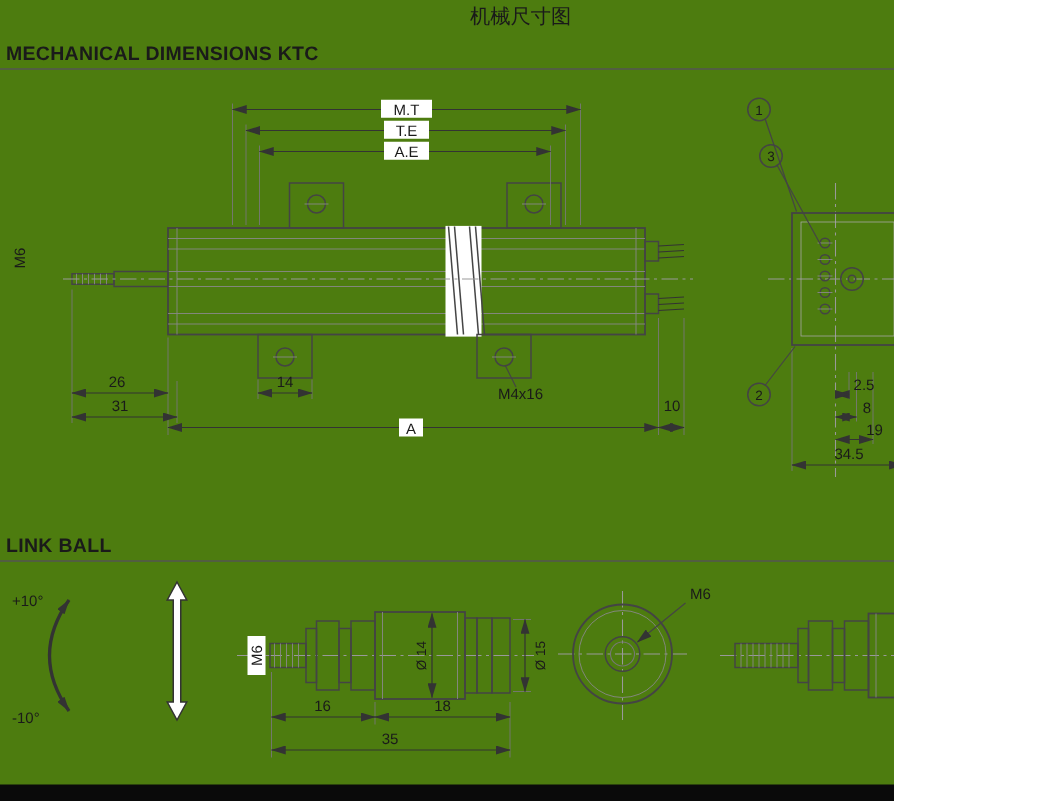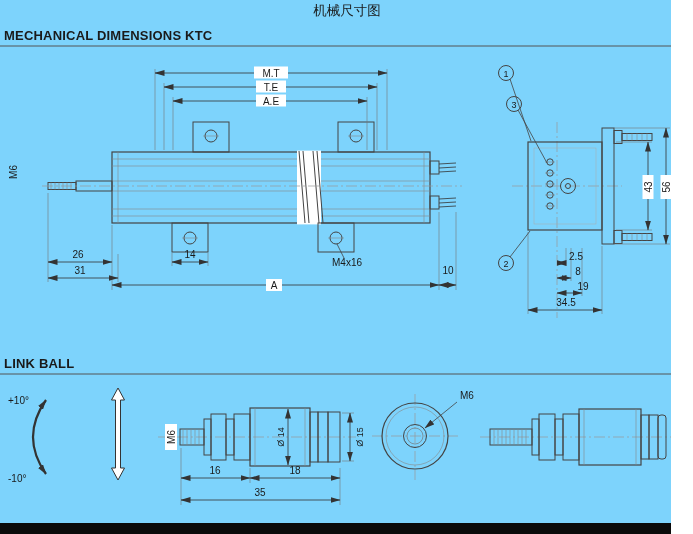--- a/index.html
+++ b/index.html
@@ -1,16 +1,16 @@
 <!DOCTYPE html>
 <html><head>
 <meta charset="utf-8">
 <style>
   html,body { margin:0; padding:0; background:#ffffff; }
-  .frame { position:relative; width:671px; height:534px; background:#7dd3fc; overflow:hidden; }
+  .frame { position:relative; width:596px; height:534px; background:#4d7c0f; overflow:hidden; }
   svg { display:block; }
   text { font-family:"Liberation Sans","DejaVu Sans",sans-serif; fill:#1a1a1a; }
   .ttl  { font-size:13.5px; }
   .hdr  { font-size:13px; font-weight:bold; letter-spacing:0.2px; }
   .t10  { font-size:10px; }
   .t9   { font-size:9px; }
   .ln   { stroke:#444; stroke-width:1; fill:none; }
   .ln2  { stroke:#444; stroke-width:1.2; fill:none; }
   .thin { stroke:#888; stroke-width:0.6; fill:none; }
   .cl   { stroke:#999; stroke-width:0.7; fill:none; stroke-dasharray:11 3 2 3; }

